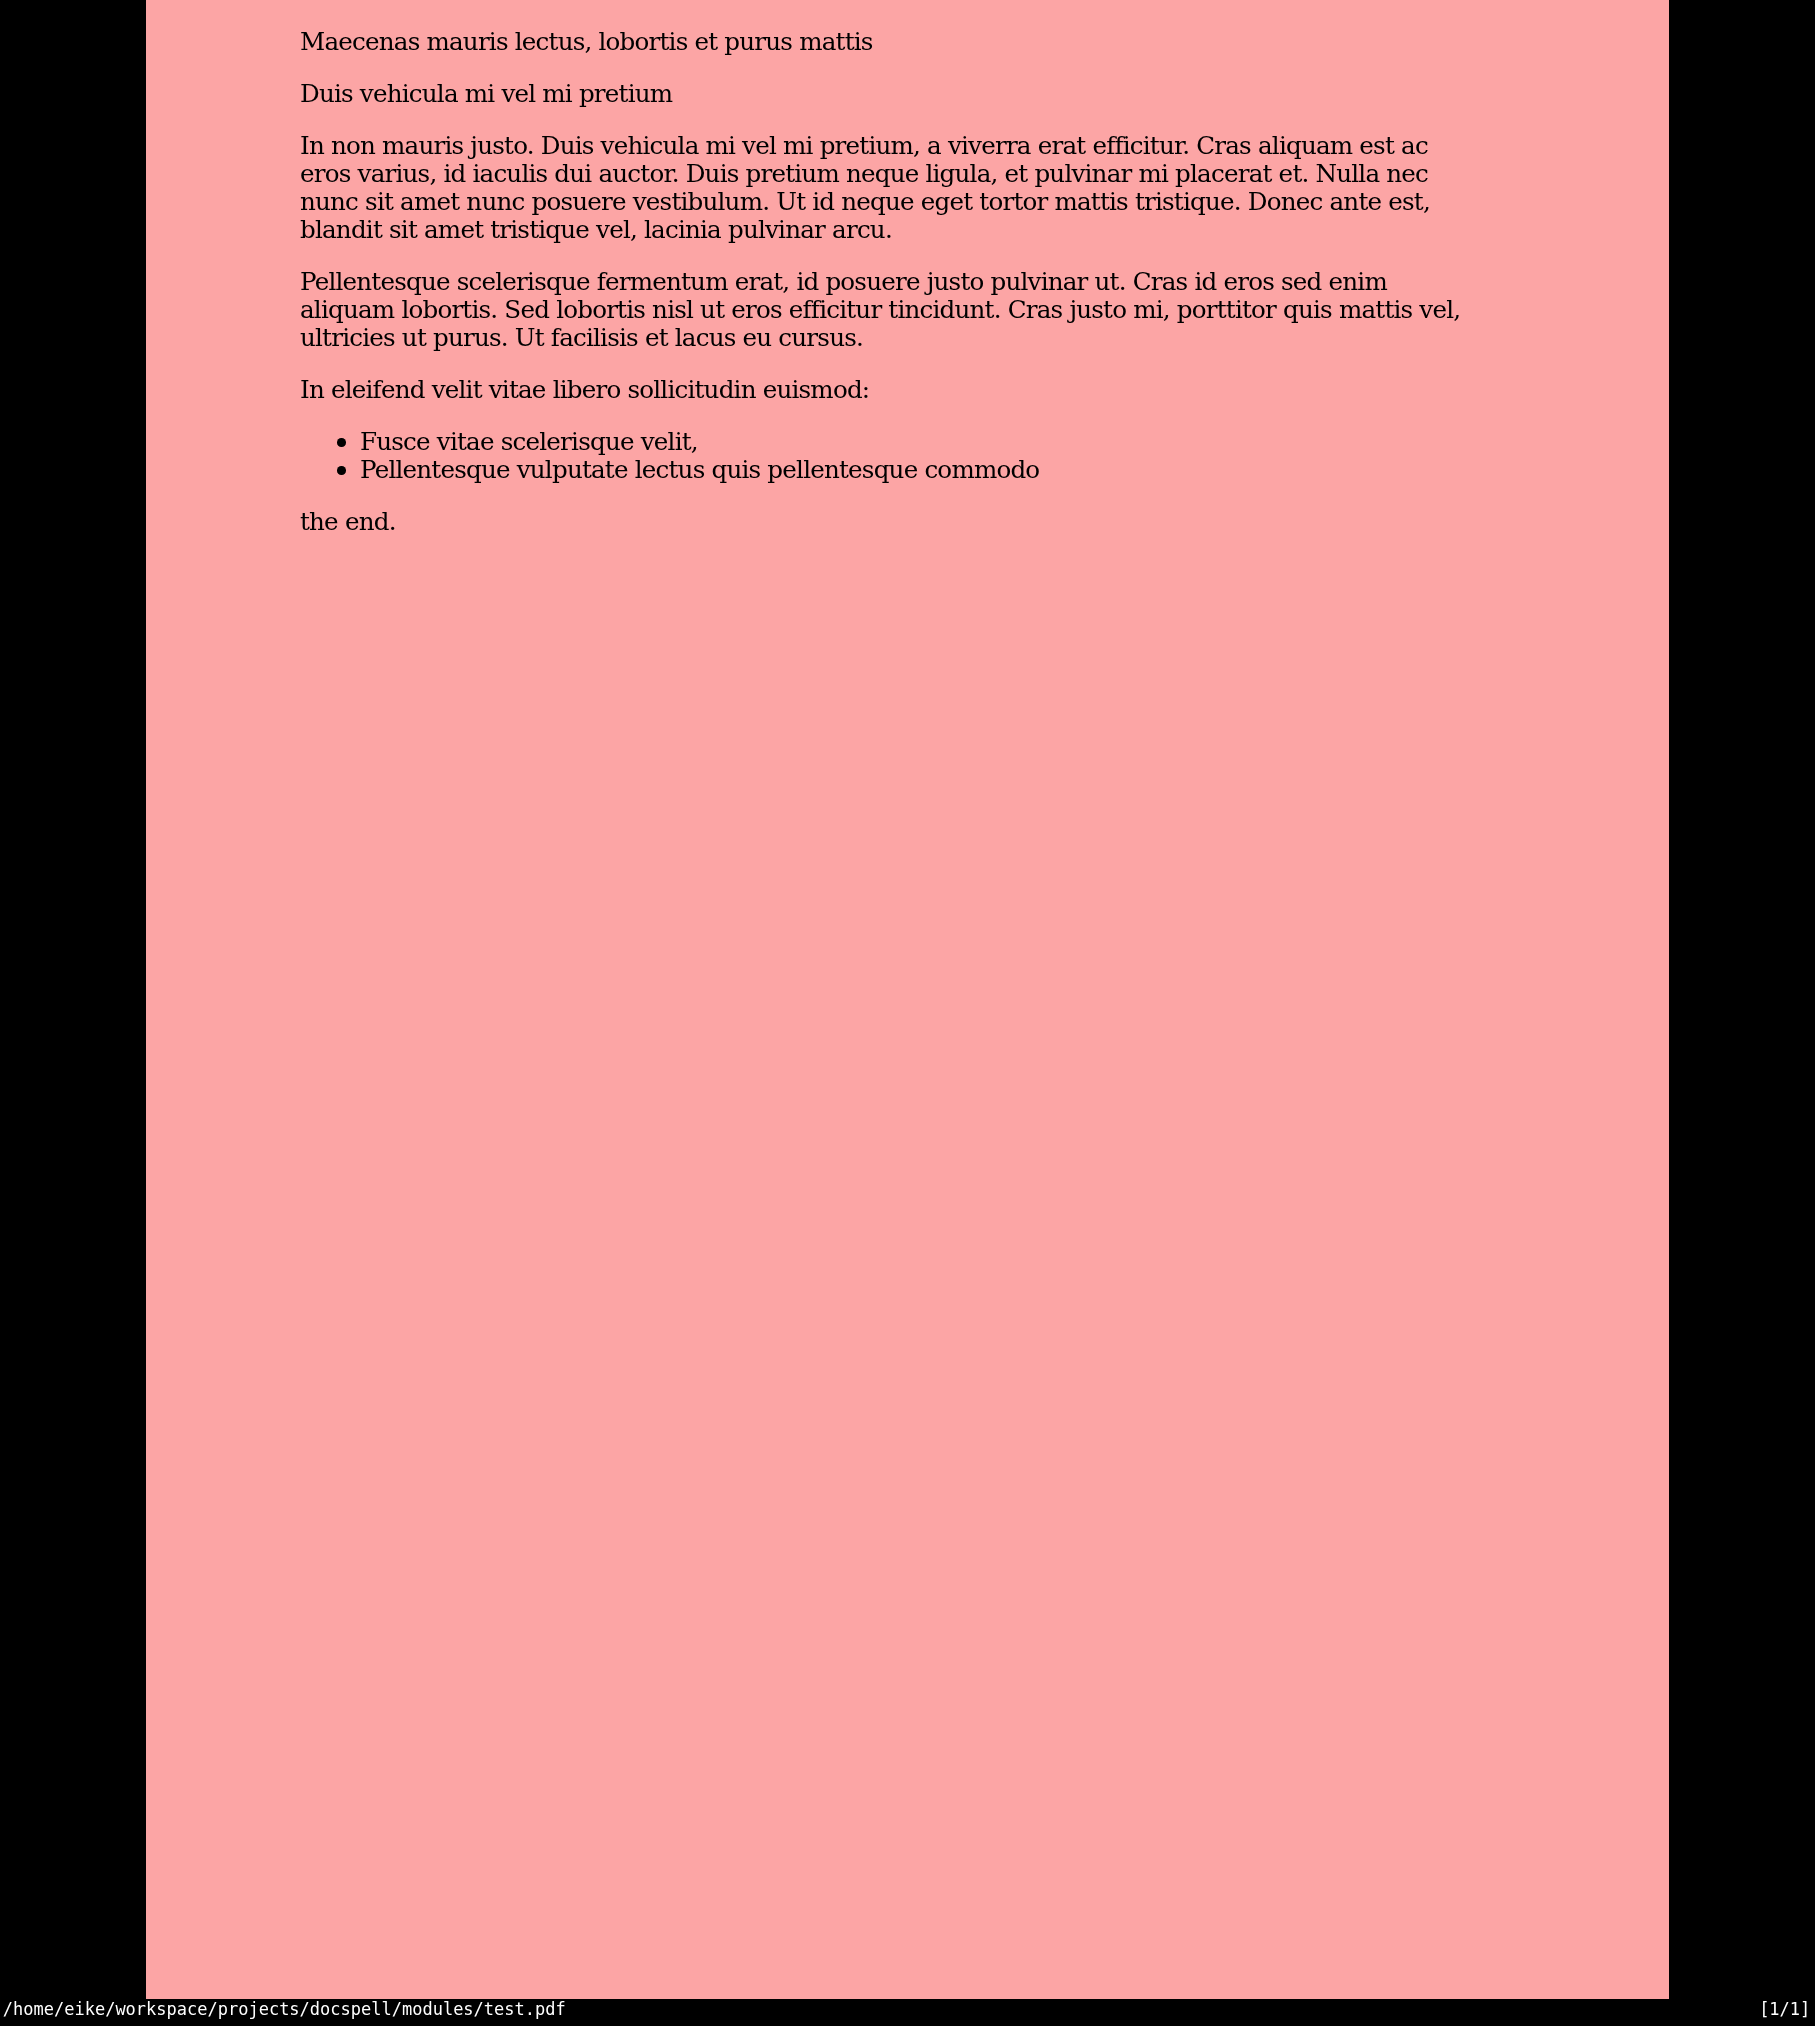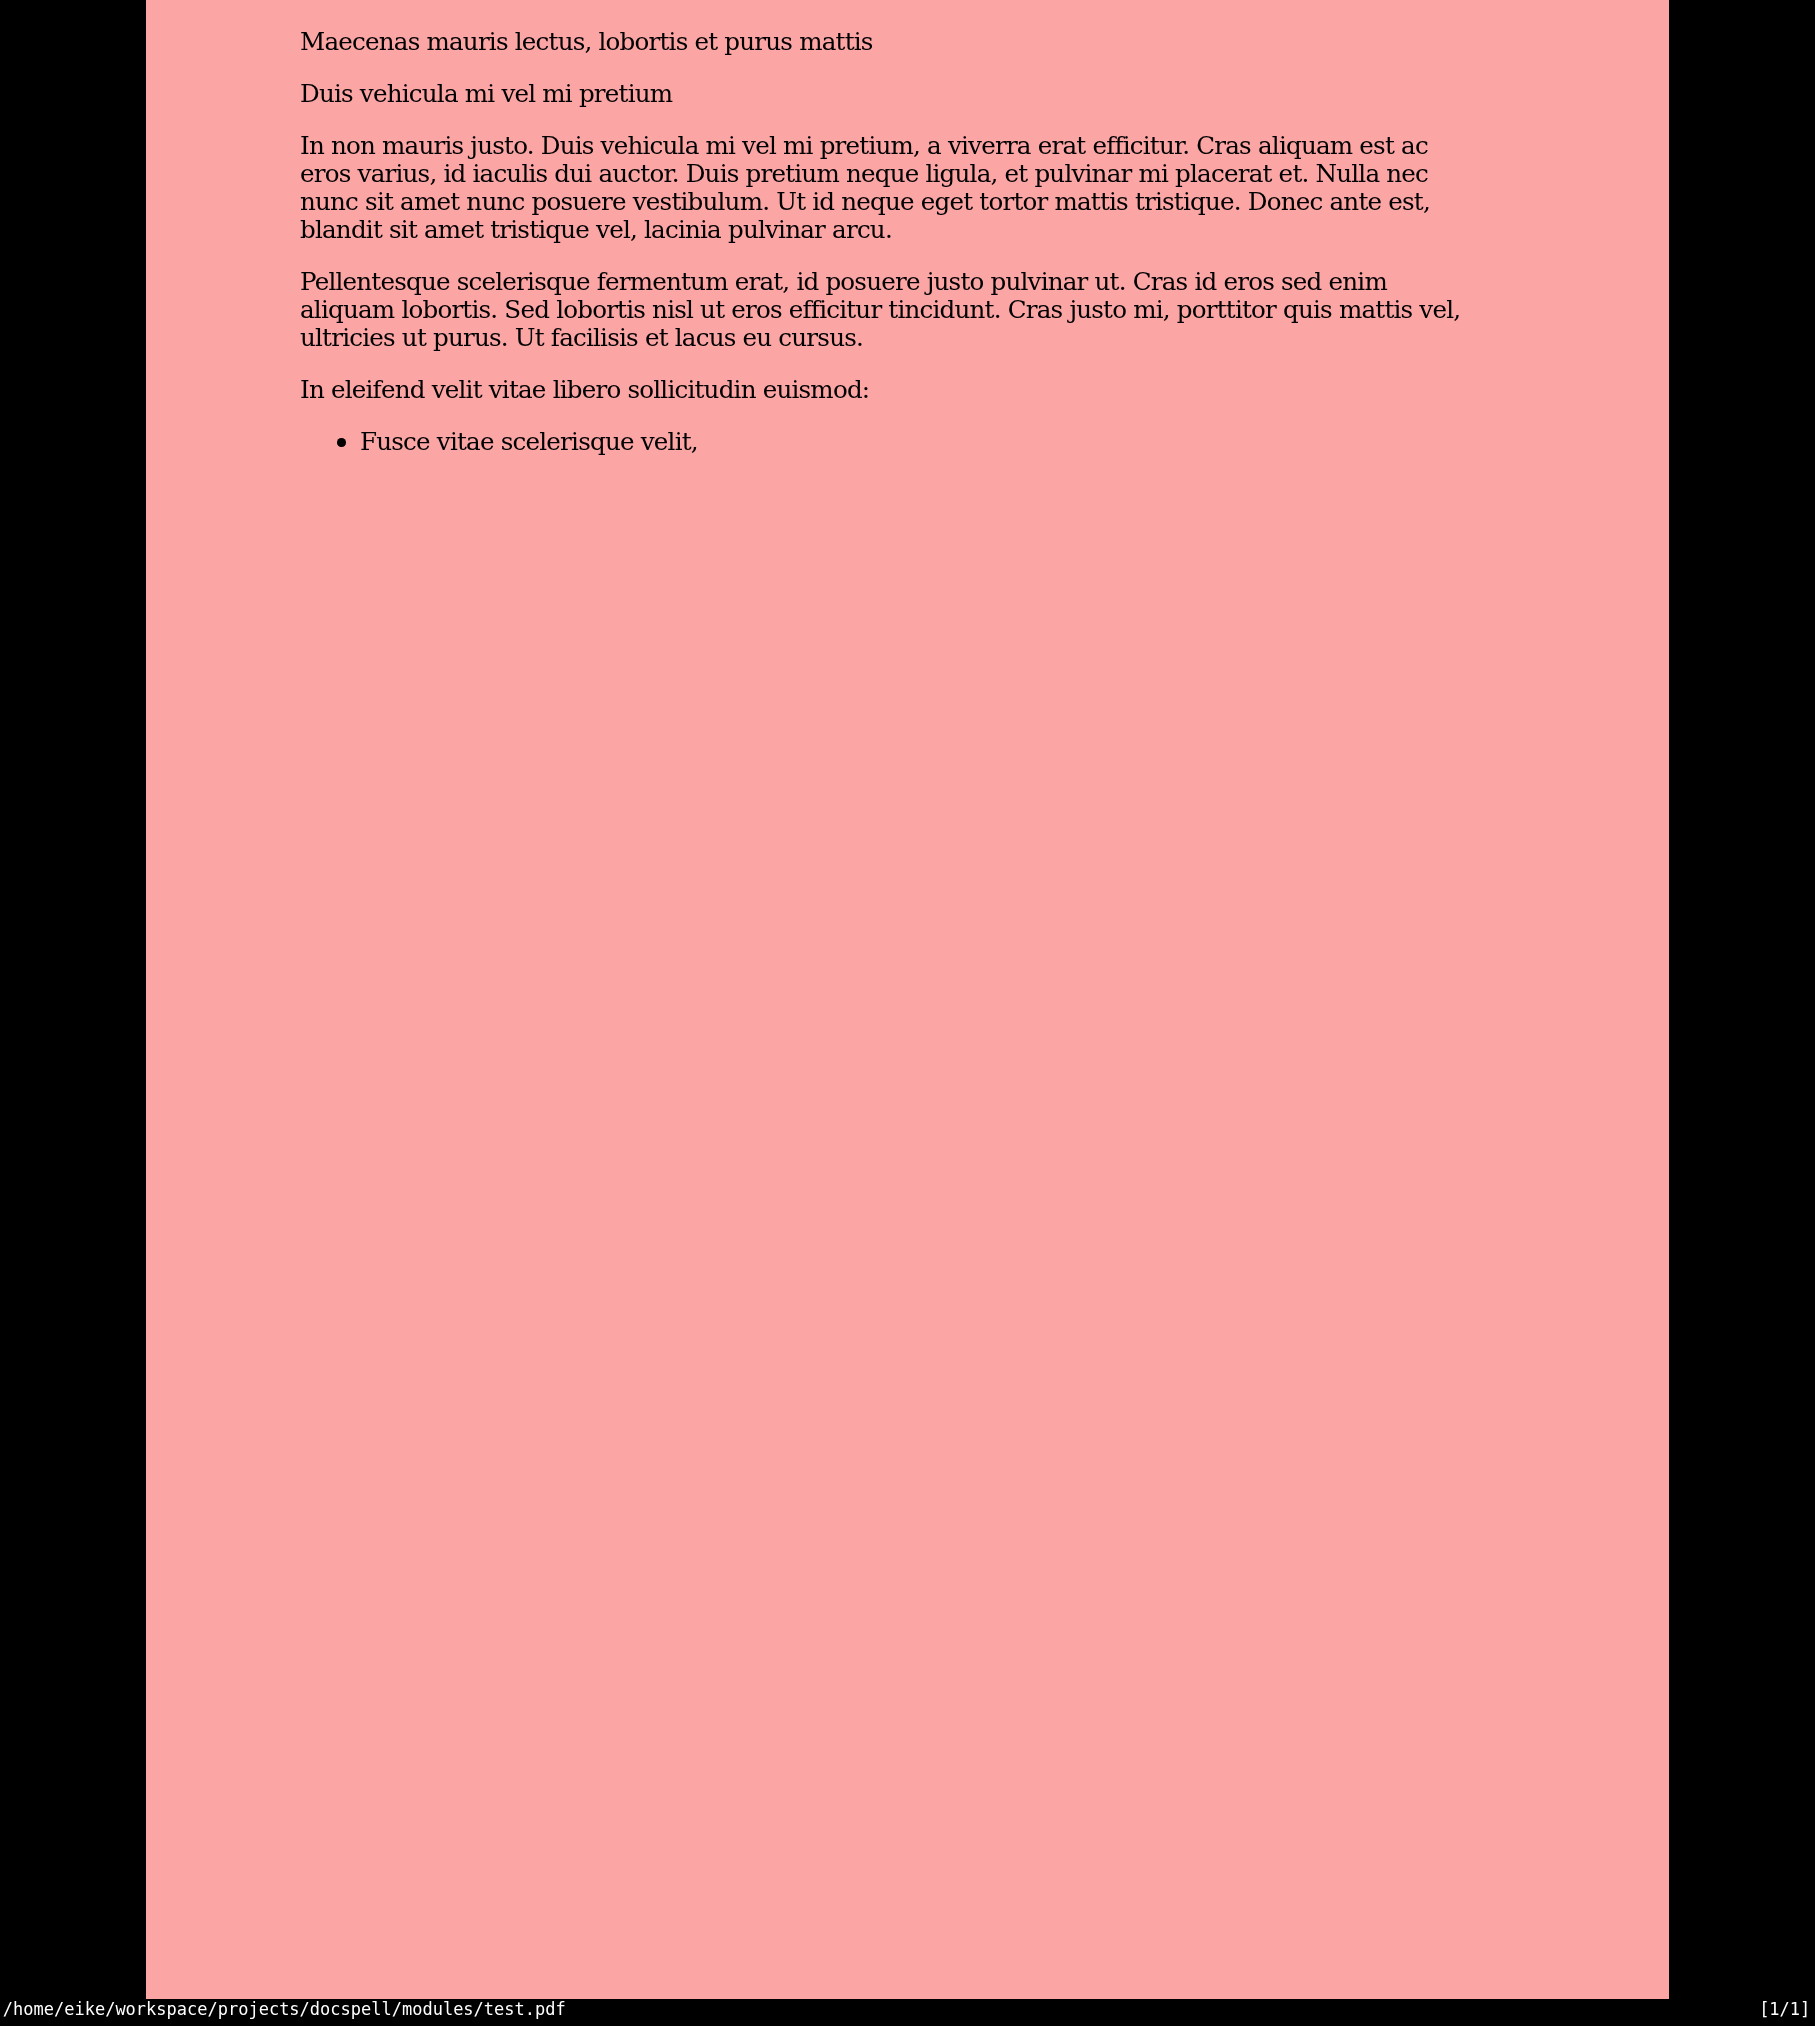--- a/index.html
+++ b/index.html
@@ -95,22 +95,27 @@
 aliquam lobortis. Sed lobortis nisl ut eros efficitur tincidunt. Cras justo mi, porttitor quis mattis vel,
 ultricies ut purus. Ut facilisis et lacus eu cursus.</p>
 
       <p>In eleifend velit vitae libero sollicitudin euismod:</p>
 
       <ul class="bullet-list">
         <li>
           <span class="bullet-dot"></span>
           <span>Fusce vitae scelerisque velit,</span>
         </li>
+        <li>
+          <span class="bullet-dot"></span>
+          <span>Pellentesque vulputate lectus quis pellentesque commodo</span>
+        </li>
       </ul>
 
+      <p>the end.</p>
 
     </div>
   </div>
 
   <div class="status-bar">
     <span>/home/eike/workspace/projects/docspell/modules/test.pdf</span>
     <span>[1/1]</span>
   </div>
 
 </div>

